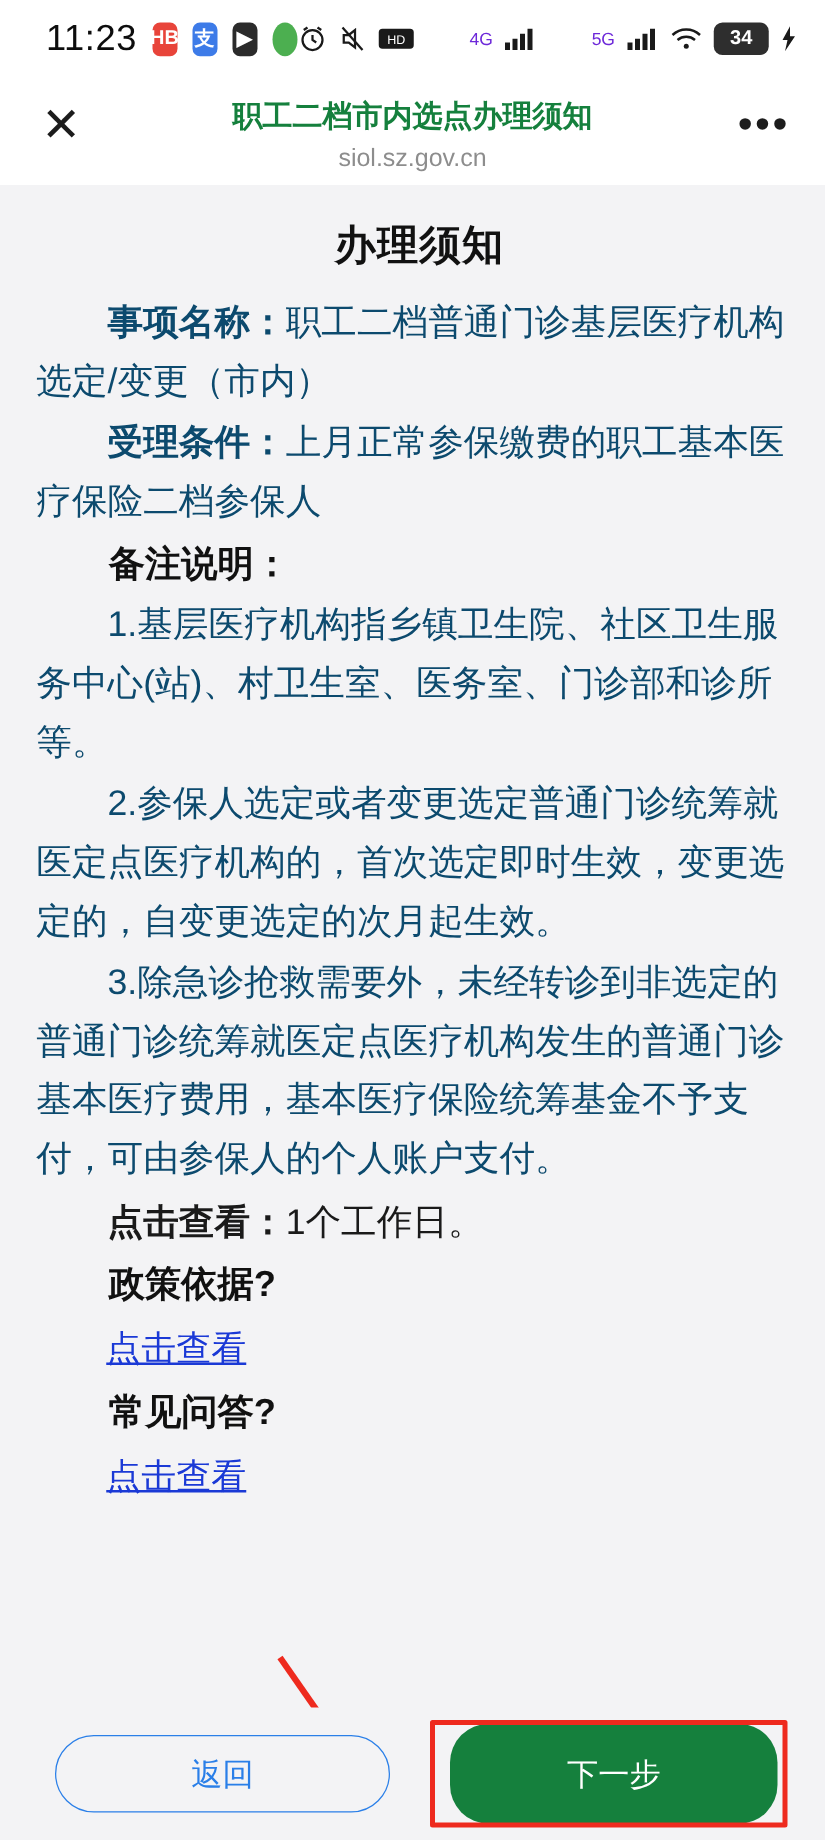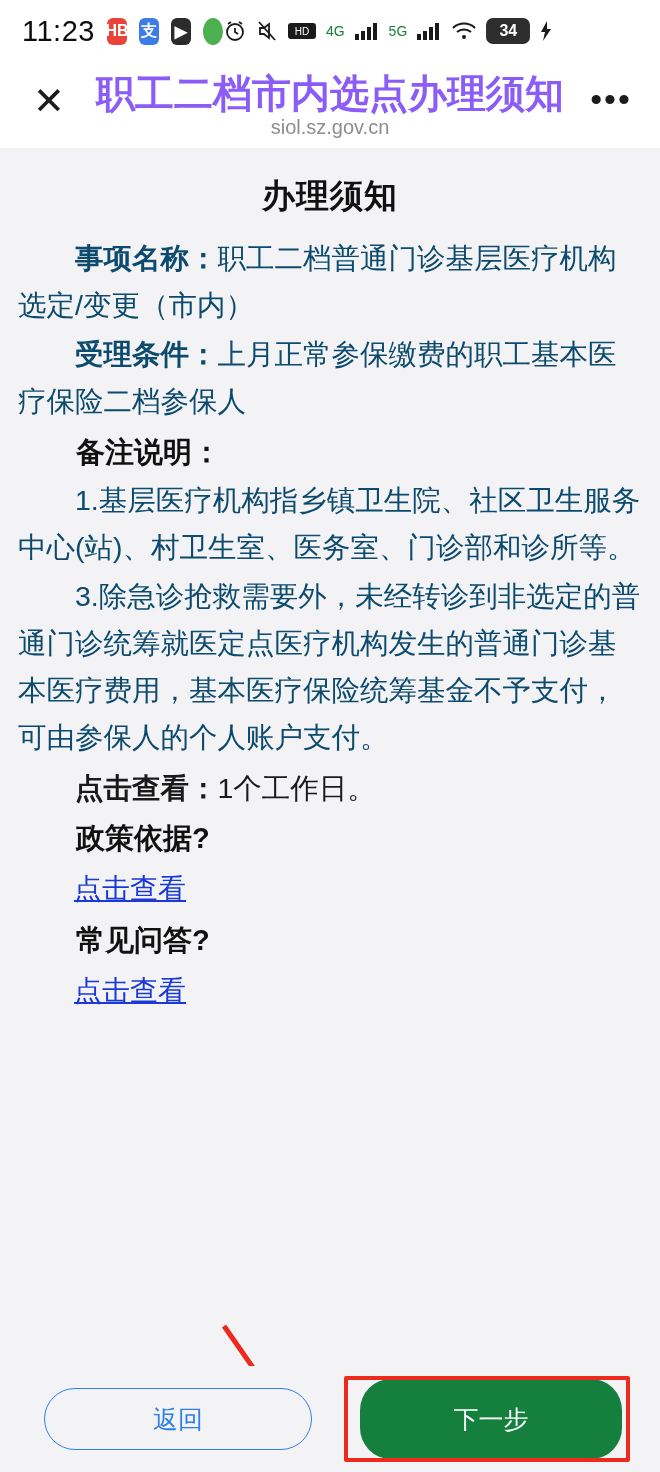--- a/index.html
+++ b/index.html
@@ -9,21 +9,21 @@
     background: #ffffff;
     font-family: "Liberation Sans", sans-serif;
   }
   body { position: relative; overflow: hidden; }
 
   
   .statusbar {
     height: 62px;
     display: flex;
     align-items: center;
-    justify-content: flex-start;
+    justify-content: flex-end;
     padding: 0 22px 0 22px;
     background: #ffffff;
   }
   .sb-left { display: flex; align-items: center; gap: 12px; }
   .sb-time { font-size: 29px; color: #0d0d0d; letter-spacing: .5px; }
   .sb-badge {
     width: 20px; height: 27px; border-radius: 6px;
     display: inline-flex; align-items: center; justify-content: center;
     font-size: 16px; color: #fff; font-weight: bold;
   }
@@ -32,52 +32,52 @@
   .b-dark { background: #2b2b2b; }
   .b-green { background: #4caf50; border-radius: 50%; }
   .sb-right { display: flex; align-items: center; gap: 9px; }
   .ic { display: inline-block; }
   .sb-right svg { display: block; }
   .battery {
     width: 44px; height: 26px; border-radius: 7px; background: #2e2e2e;
     color: #fff; font-size: 16px; display: flex; align-items: center;
     justify-content: center; font-weight: bold;
   }
-  .net-label { font-size: 14px; color: #15803d; }
+  .net-label { font-size: 14px; color: #6d28d9; margin-left: 35px; }
 
   
   .titlebar {
     height: 86px;
     background: #ffffff;
     display: flex;
     align-items: flex-start;
     padding: 8px 26px 0 26px;
     position: relative;
   }
   .close-x {
     width: 46px; height: 46px; display: flex; align-items: center;
     justify-content: center; font-size: 38px; color: #1c1c1c;
     line-height: 1; font-weight: 300; margin-top: 8px;
   }
   .title-wrap { flex: 1; text-align: center; margin-top: 4px; }
   .page-title {
-    font-size: 39px; color: #8b5cf6; font-weight: 600; line-height: 40px;
+    font-size: 24px; color: #15803d; font-weight: 600; line-height: 40px;
   }
   .page-url { font-size: 20px; color: #8d8d8d; margin-top: 2px; }
   .dots {
     width: 46px; height: 46px; display: flex; align-items: center;
     justify-content: center; font-size: 34px; color: #1c1c1c;
     letter-spacing: 2px; margin-top: 6px;
   }
 
   
   .content {
     background: #f3f3f5;
     height: 1324px;
-    padding: 26px 18px 0 18px;
+    padding: 26px 18px 0 29px;
     position: relative;
   }
   .doc-title {
     text-align: center;
     font-size: 33px;
     font-weight: bold;
     color: #111;
     margin-bottom: 16px;
     letter-spacing: 1px;
   }
@@ -229,20 +229,21 @@
     <span class="lbl">事项名称：</span><span>职工二档普通门诊基层医疗机构选定/变更（市内）</span>
   </p>
 
   <p class="para">
     <span class="lbl">受理条件：</span><span>上月正常参保缴费的职工基本医疗保险二档参保人</span>
   </p>
 
   <p class="head">备注说明：</p>
 
   <p class="para">1.基层医疗机构指乡镇卫生院、社区卫生服务中心(站)、村卫生室、医务室、门诊部和诊所等。</p>
+  <p class="para">2.参保人选定或者变更选定普通门诊统筹就医定点医疗机构的，首次选定即时生效，变更选定的，自变更选定的次月起生效。</p>
   <p class="para">3.除急诊抢救需要外，未经转诊到非选定的普通门诊统筹就医定点医疗机构发生的普通门诊基本医疗费用，基本医疗保险统筹基金不予支付，可由参保人的个人账户支付。</p>
 
   <p class="inline-line">
     <span class="lbl">点击查看：</span><span>1个工作日。</span>
   </p>
 
   <p class="head">政策依据?</p>
   <a class="link" href="#">点击查看</a>
 
   <p class="head">常见问答?</p>

